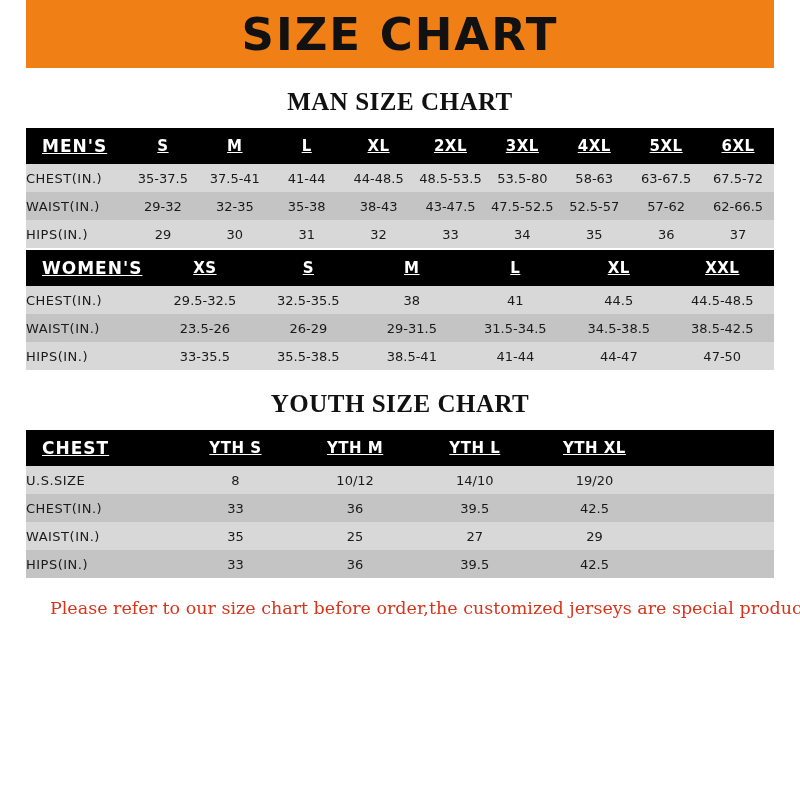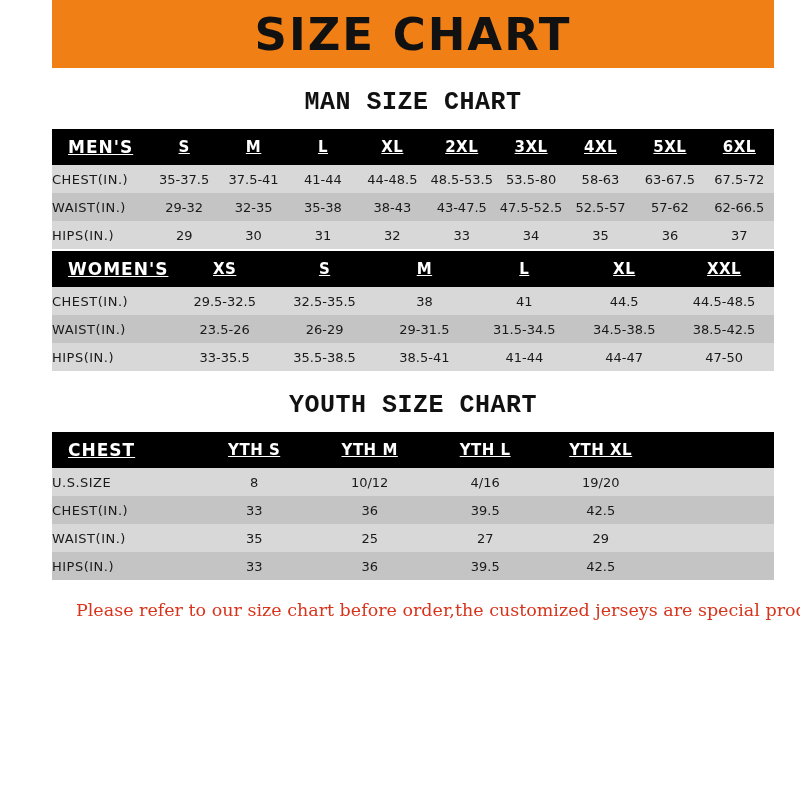--- a/index.html
+++ b/index.html
@@ -14,21 +14,20 @@
     overflow: hidden;
   }
   .page {
     width: 800px;
     height: 800px;
     position: relative;
     background: #ffffff;
     box-sizing: border-box;
     display: flex;
     flex-direction: column;
-    padding-left: 26px;
   }
   
   .banner {
     background: #f08016;
     height: 68px;
     display: flex;
     align-items: center;
     justify-content: center;
     position: relative;
   }
@@ -55,21 +54,21 @@
     flex: 1;
     padding: 0 26px;
     box-sizing: border-box;
   }
 
   .section {
     margin-bottom: 2px;
   }
   .section-title {
     text-align: center;
-    font-family: Liberation Mono, monospace;
+    font-family: Liberation Serif, serif;
     font-weight: bold;
     font-size: 25px;
     color: #111111;
     letter-spacing: 0.5px;
     margin: 20px 0 12px 0;
   }
   table.size-table {
     width: 100%;
     border-collapse: collapse;
     table-layout: fixed;
@@ -285,21 +284,21 @@
             <th>YTH L</th>
             <th>YTH XL</th>
             <th></th>
           </tr>
         </thead>
         <tbody>
           <tr class="light">
             <td class="first-col">U.S.SIZE</td>
             <td>8</td>
             <td>10/12</td>
-            <td>4/16</td>
+            <td>14/10</td>
             <td>19/20</td>
             <td></td>
           </tr>
           <tr class="dark">
             <td class="first-col">CHEST(IN.)</td>
             <td>33</td>
             <td>36</td>
             <td>39.5</td>
             <td>42.5</td>
             <td></td>

